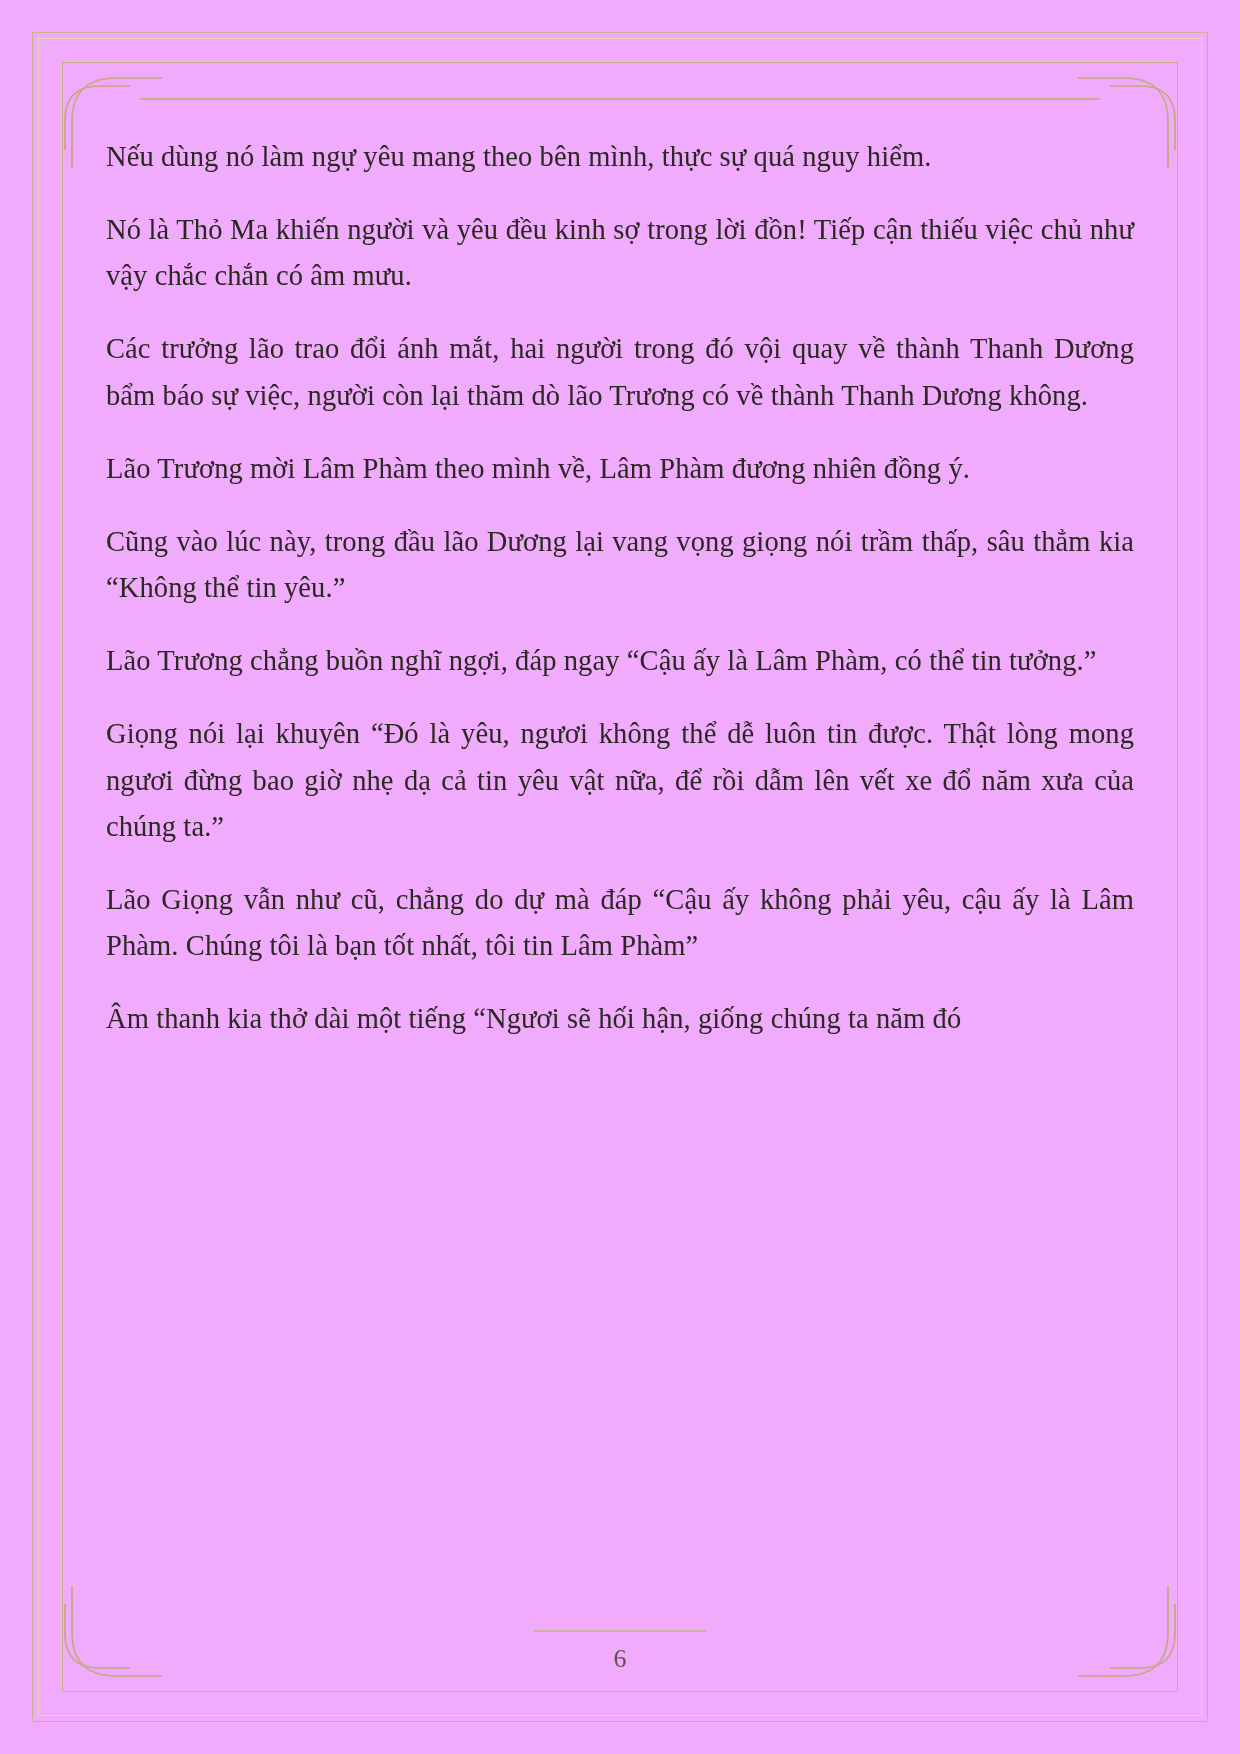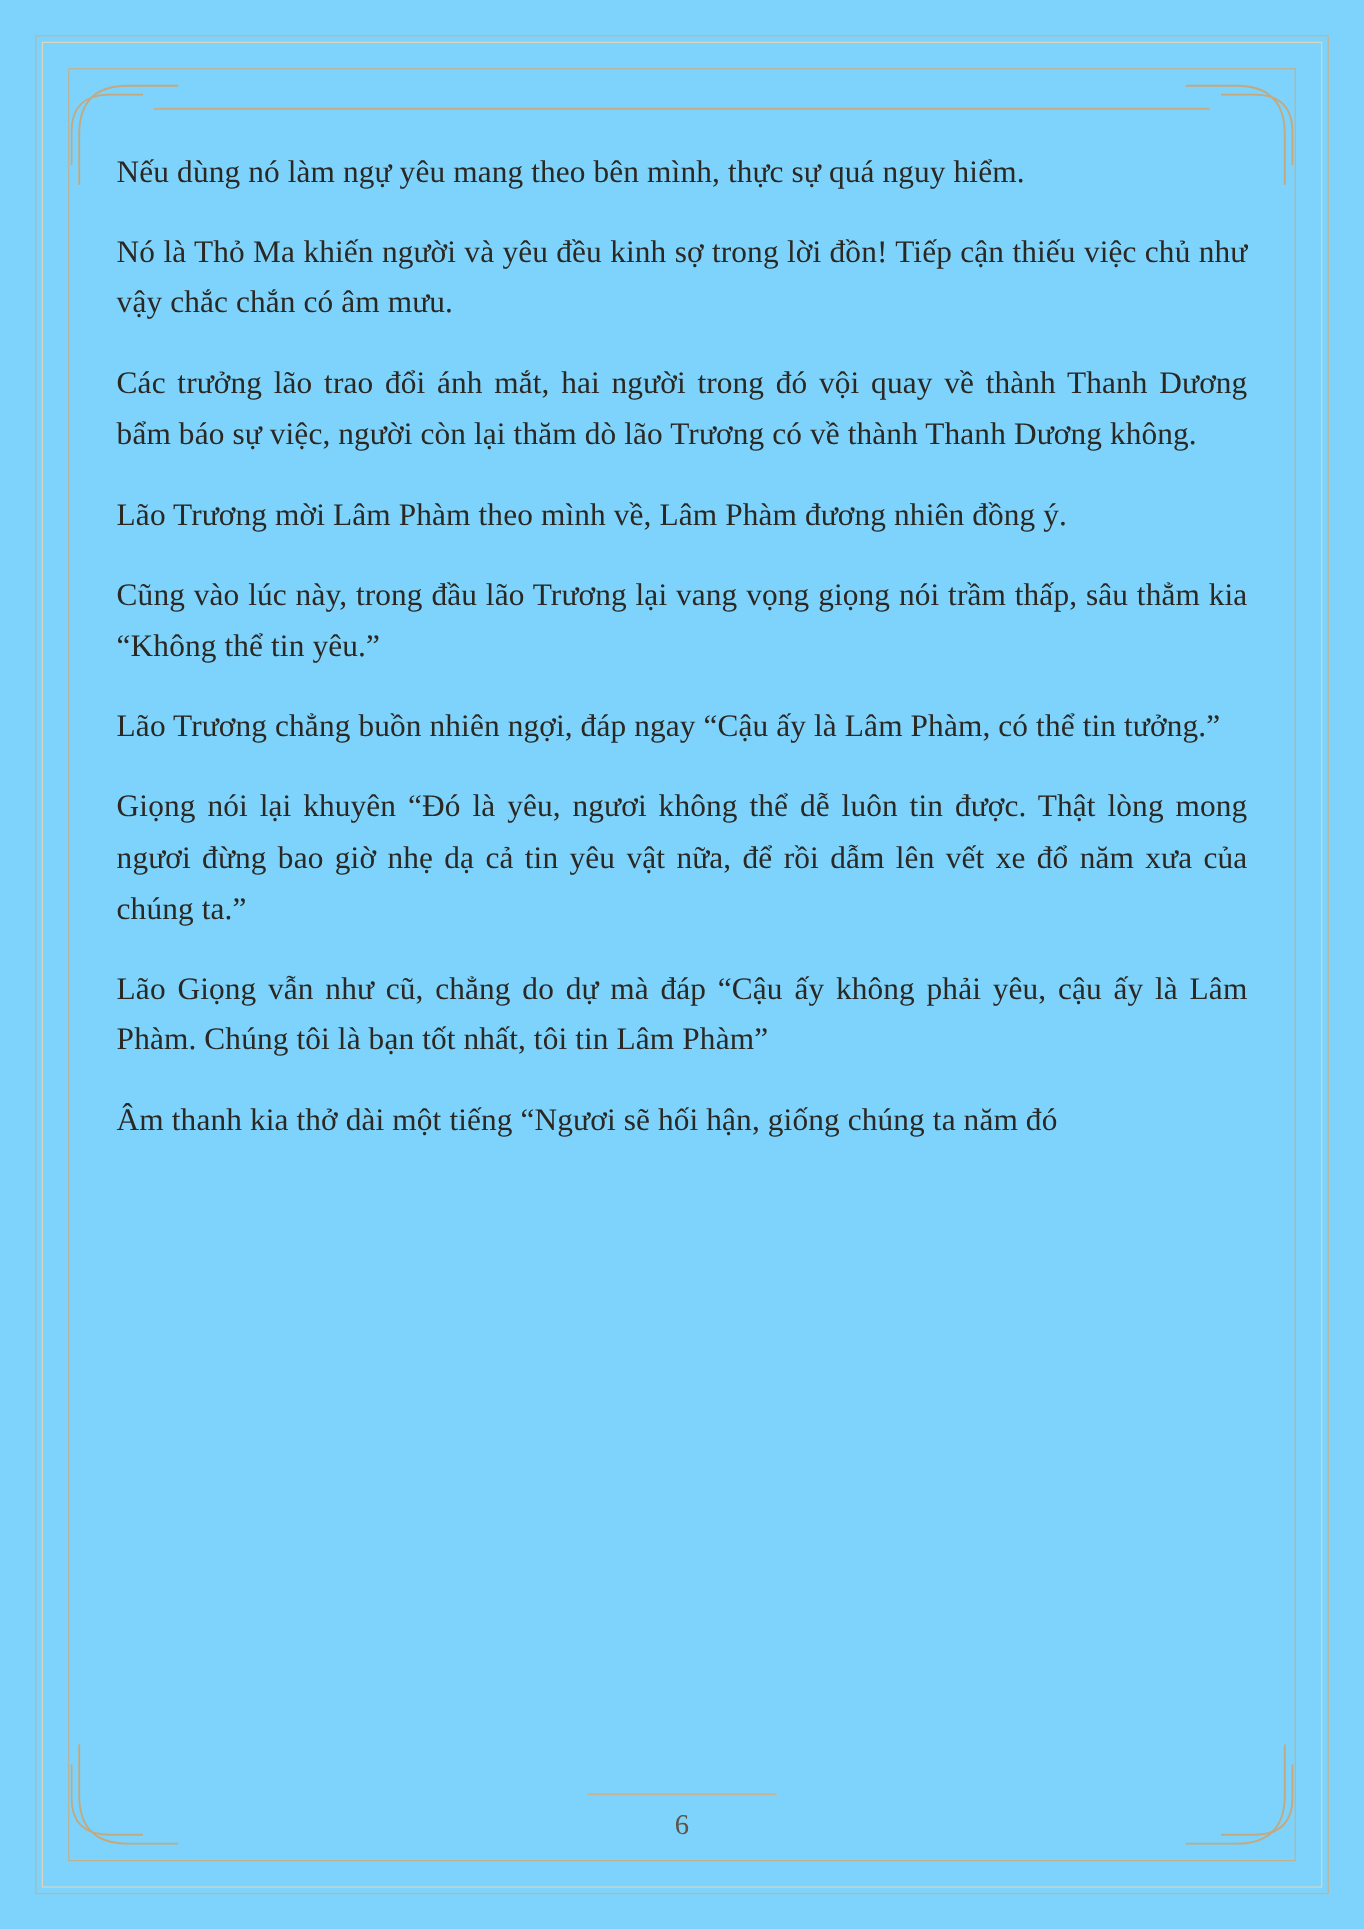--- a/index.html
+++ b/index.html
@@ -12,21 +12,21 @@
     background: #f7f2e9;
     font-family: "Liberation Serif", "DejaVu Serif", serif;
     overflow: hidden;
   }
 
   
   .page {
     position: relative;
     width: 1240px;
     height: 1754px;
-    background: #7dd3fc;
+    background: #f0abfc;
     box-sizing: border-box;
   }
 
   
   .frame-outer {
     position: absolute;
     left: 32px;
     top: 32px;
     right: 32px;
     bottom: 32px;
@@ -161,22 +161,22 @@
 
   <div class="content">
 
     <div class="header-rule"></div>
 
     <div class="body-text">
       <p class="para">Nếu dùng nó làm ngự yêu mang theo bên mình, thực sự quá nguy hiểm.</p>
       <p class="para">Nó là Thỏ Ma khiến người và yêu đều kinh sợ trong lời đồn! Tiếp cận thiếu việc chủ như vậy chắc chắn có âm mưu.</p>
       <p class="para">Các trưởng lão trao đổi ánh mắt, hai người trong đó vội quay về thành Thanh Dương bẩm báo sự việc, người còn lại thăm dò lão Trương có về thành Thanh Dương không.</p>
       <p class="para">Lão Trương mời Lâm Phàm theo mình về, Lâm Phàm đương nhiên đồng ý.</p>
-      <p class="para">Cũng vào lúc này, trong đầu lão Trương lại vang vọng giọng nói trầm thấp, sâu thẳm kia “Không thể tin yêu.”</p>
-      <p class="para">Lão Trương chẳng buồn nhiên ngợi, đáp ngay “Cậu ấy là Lâm Phàm, có thể tin tưởng.”</p>
+      <p class="para">Cũng vào lúc này, trong đầu lão Dương lại vang vọng giọng nói trầm thấp, sâu thẳm kia “Không thể tin yêu.”</p>
+      <p class="para">Lão Trương chẳng buồn nghĩ ngợi, đáp ngay “Cậu ấy là Lâm Phàm, có thể tin tưởng.”</p>
       <p class="para">Giọng nói lại khuyên “Đó là yêu, ngươi không thể dễ luôn tin được. Thật lòng mong ngươi đừng bao giờ nhẹ dạ cả tin yêu vật nữa, để rồi dẫm lên vết xe đổ năm xưa của chúng ta.”</p>
       <p class="para">Lão Giọng vẫn như cũ, chẳng do dự mà đáp “Cậu ấy không phải yêu, cậu ấy là Lâm Phàm. Chúng tôi là bạn tốt nhất, tôi tin Lâm Phàm”</p>
       <p class="para">Âm thanh kia thở dài một tiếng “Ngươi sẽ hối hận, giống chúng ta năm đó</p>
     </div>
 
     <div class="footer">
       <div class="footer-rule"></div>
       <div class="page-number">6</div>
     </div>
 

